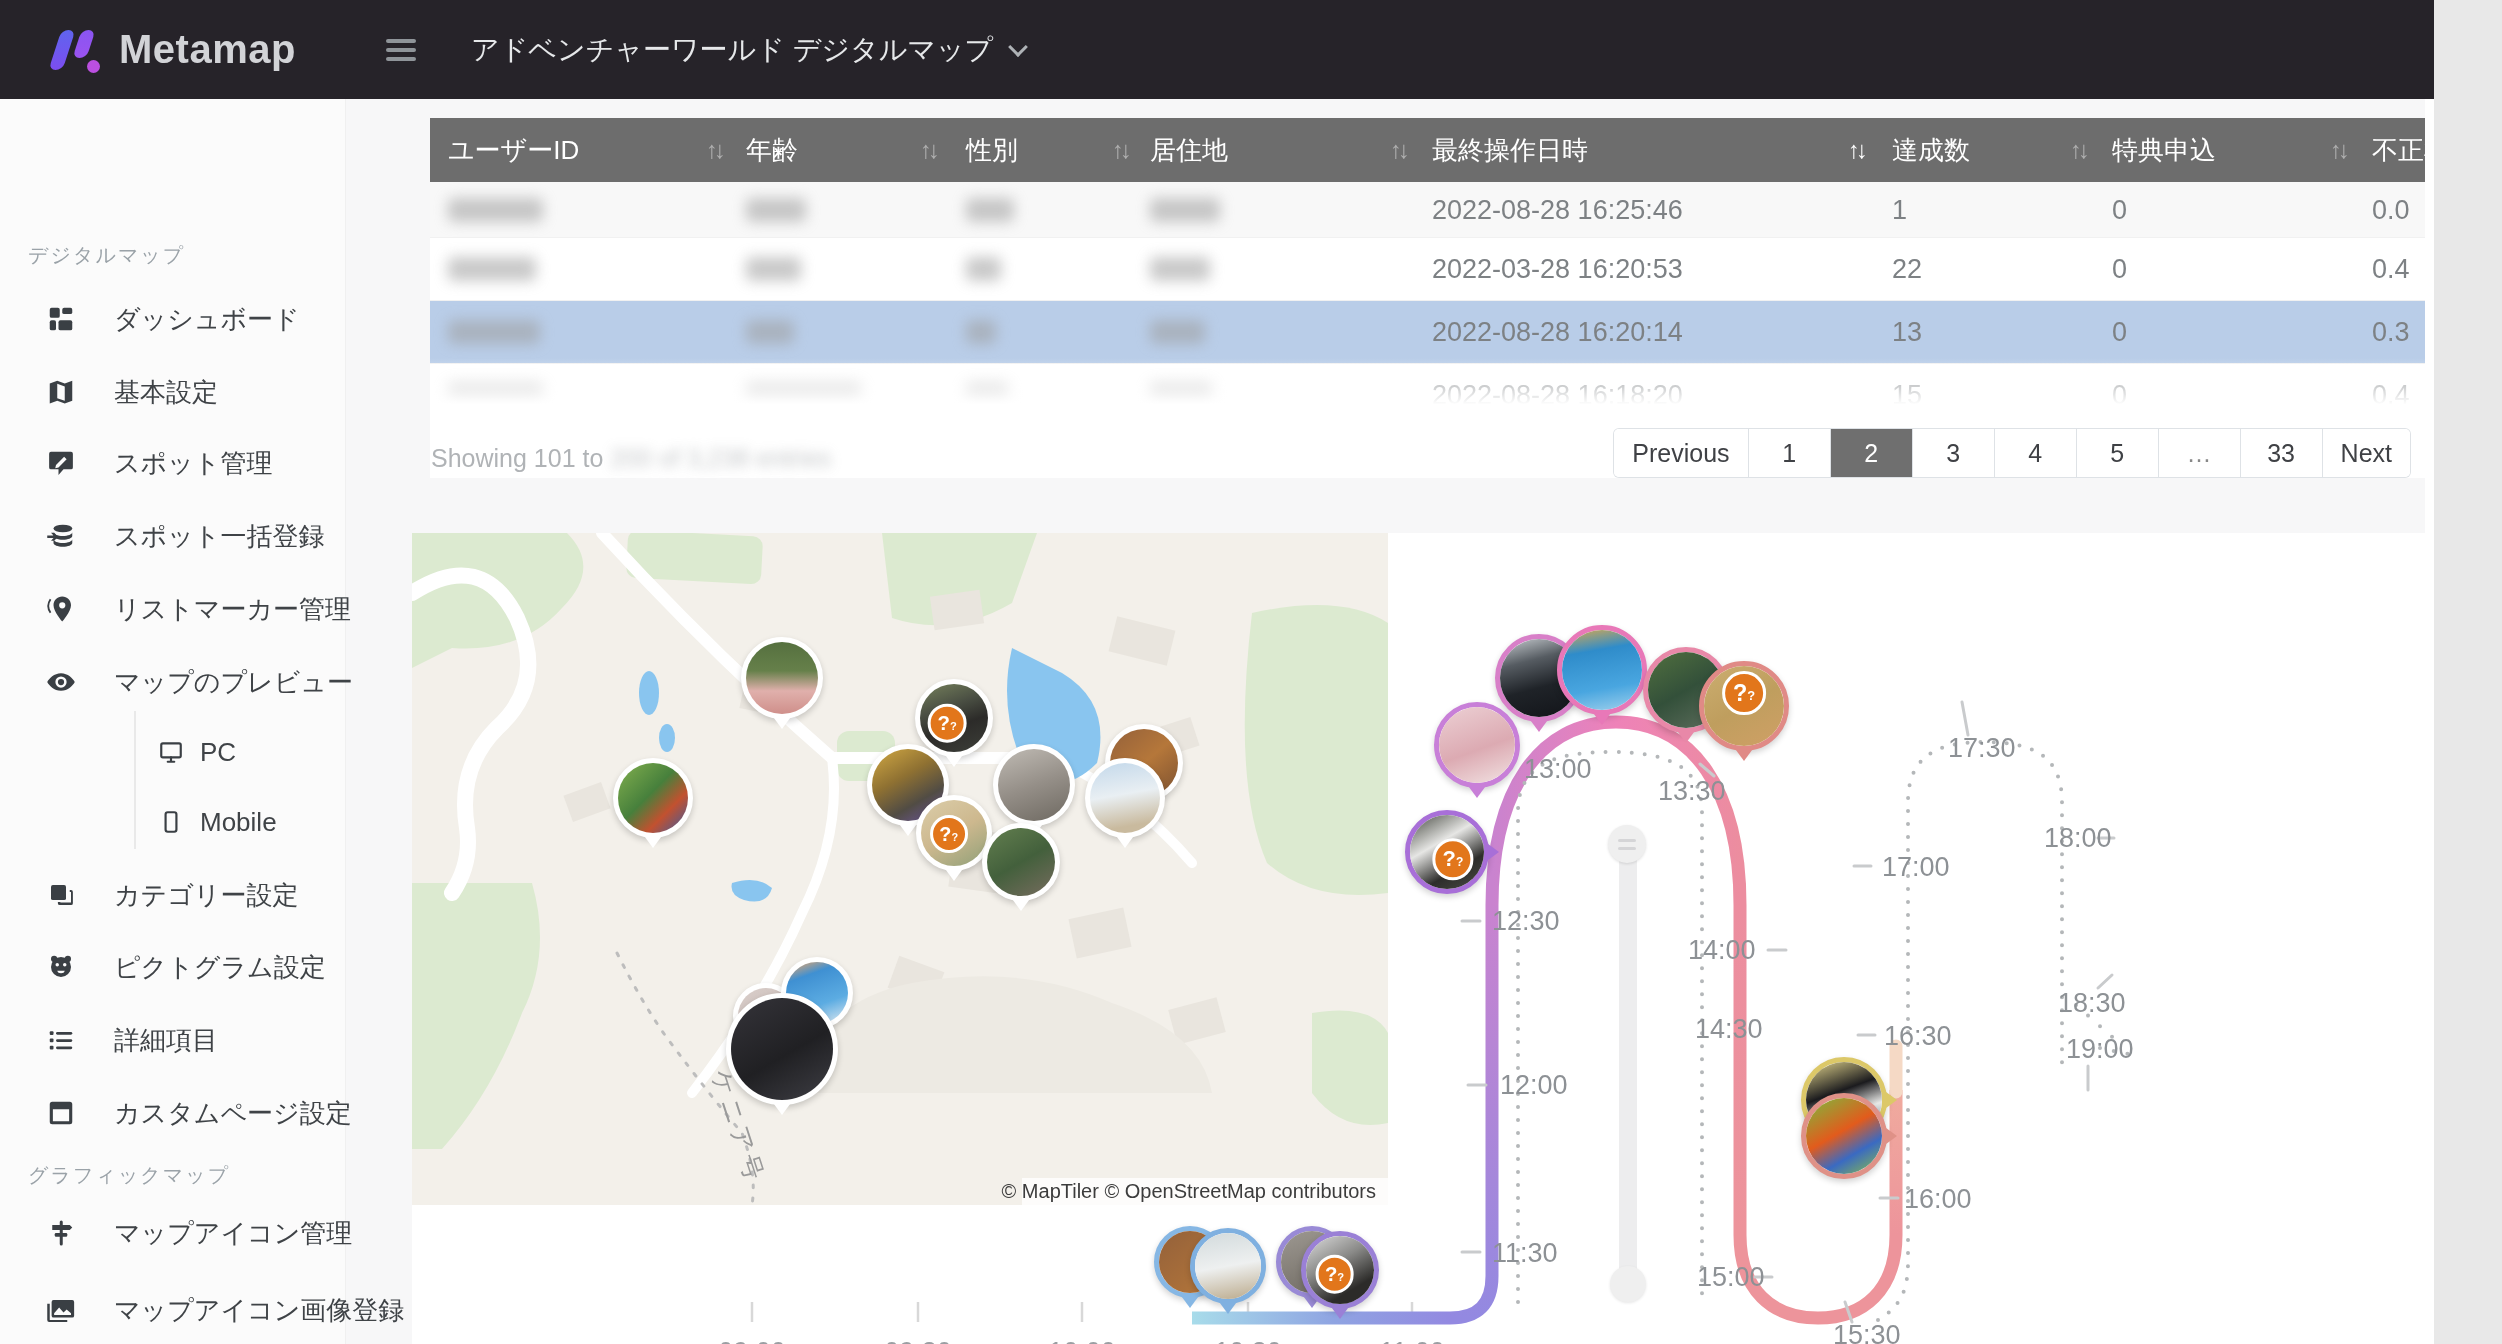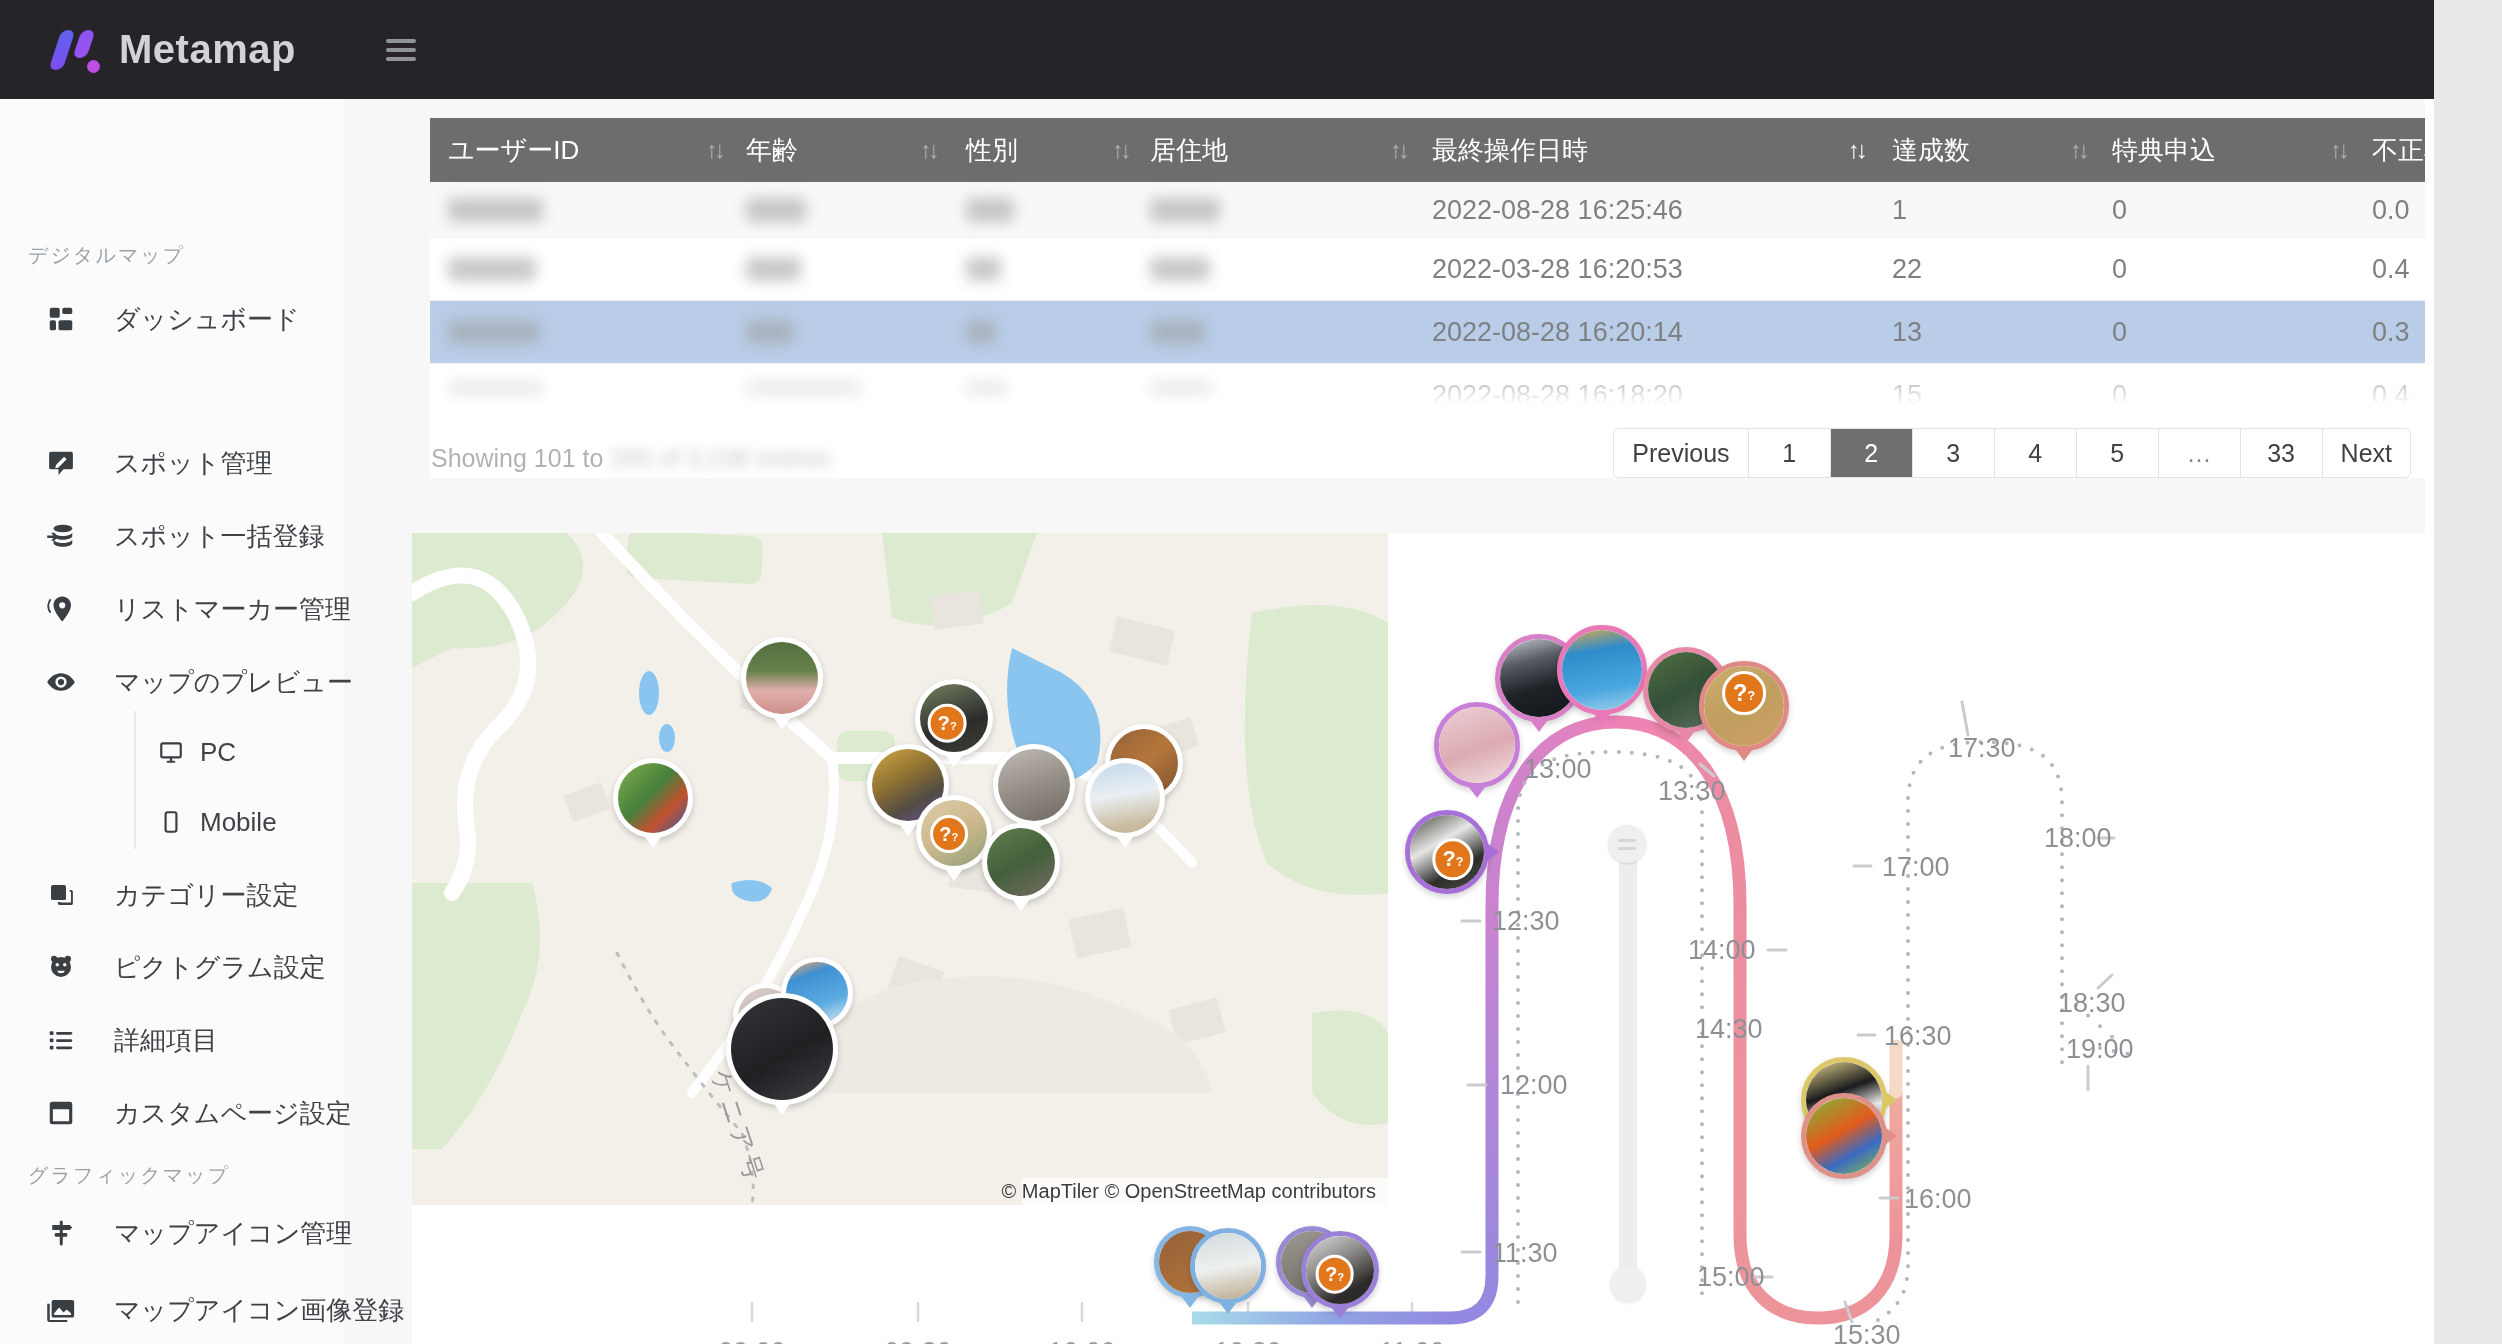--- a/index.html
+++ b/index.html
@@ -104,35 +104,47 @@
           <div class="logo-bar2"></div>
           <div class="logo-dot"></div>
       </div>
       <span class="logo-text">Metamap</span>
     </div>
     <div class="hamburger">
         <i></i>
         <i></i>
         <i></i>
       </div>
+    <div class="page-title">
+      <span>アドベンチャーワールド デジタルマップ</span>
+      <span class="title-chevron"></span>
+    </div>
   </div>
 
   <div class="sidebar" id="sidebar">
     <div class="sb-guide"></div>
   <div class="sb-section" style="top: 143px;">デジタルマップ</div>
       <div class="sb-item" style="top: 192px;">
         <span class="ic">
           <svg viewBox="0 0 24 24" fill="currentColor">
             <rect x="3" y="3" width="8" height="8" rx="1.5"></rect>
             <rect x="13" y="3" width="8" height="5" rx="1.5"></rect>
             <rect x="3" y="13" width="5" height="8" rx="1.5"></rect>
             <rect x="10" y="13" width="11" height="8" rx="1.5"></rect>
           </svg>
         </span>
         <span class="lbl">ダッシュボード</span>
+      </div>
+      <div class="sb-item" style="top: 265px;">
+        <span class="ic">
+          <svg viewBox="0 0 24 24" fill="currentColor">
+            <path d="M9,3 15,5.2 21,3 V19 L15,21.2 9,19 3,21.2 V5.2 Z M9,5.4 V16.9 L15,19 V7.5 Z"></path>
+          </svg>
+        </span>
+        <span class="lbl">基本設定</span>
       </div>
       <div class="sb-item" style="top: 336px;">
         <span class="ic">
           <svg viewBox="0 0 24 24" fill="currentColor">
             <path d="M4,3 h16 a1.5,1.5 0 0 1 1.5,1.5 v11 a1.5,1.5 0 0 1 -1.5,1.5 h-6 l-4,4.5 v-4.5 h-6 a1.5,1.5 0 0 1 -1.5,-1.5 v-11 A1.5,1.5 0 0 1 4,3 Z M8,13.5 l6.5,-6.5 2,2 -6.5,6.5 -2.6,.6 Z" fill-rule="evenodd"></path>
           </svg>
         </span>
         <span class="lbl">スポット管理</span>
       </div>
       <div class="sb-item" style="top: 409px;">

